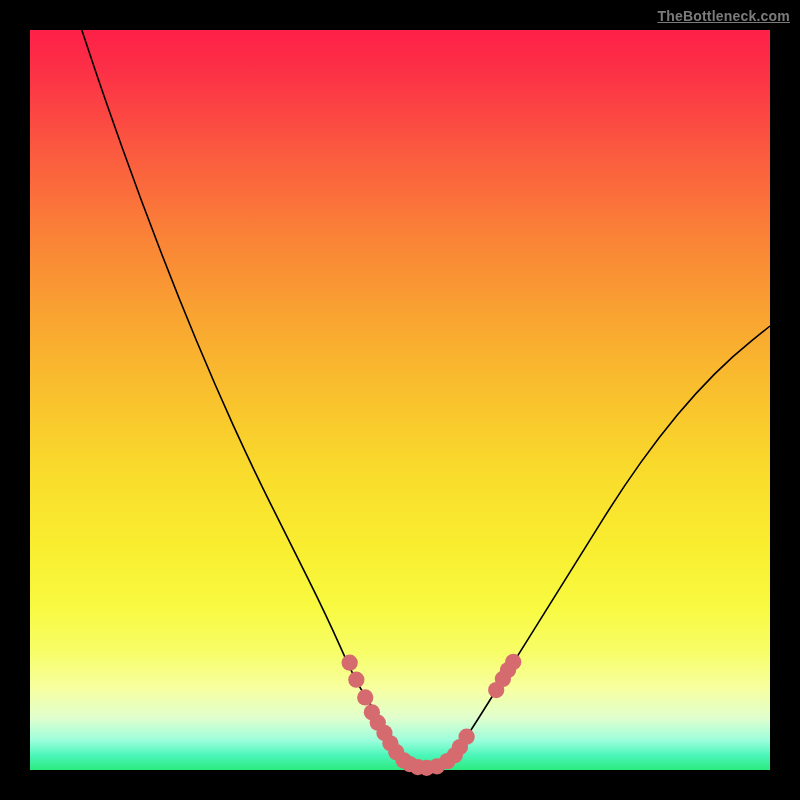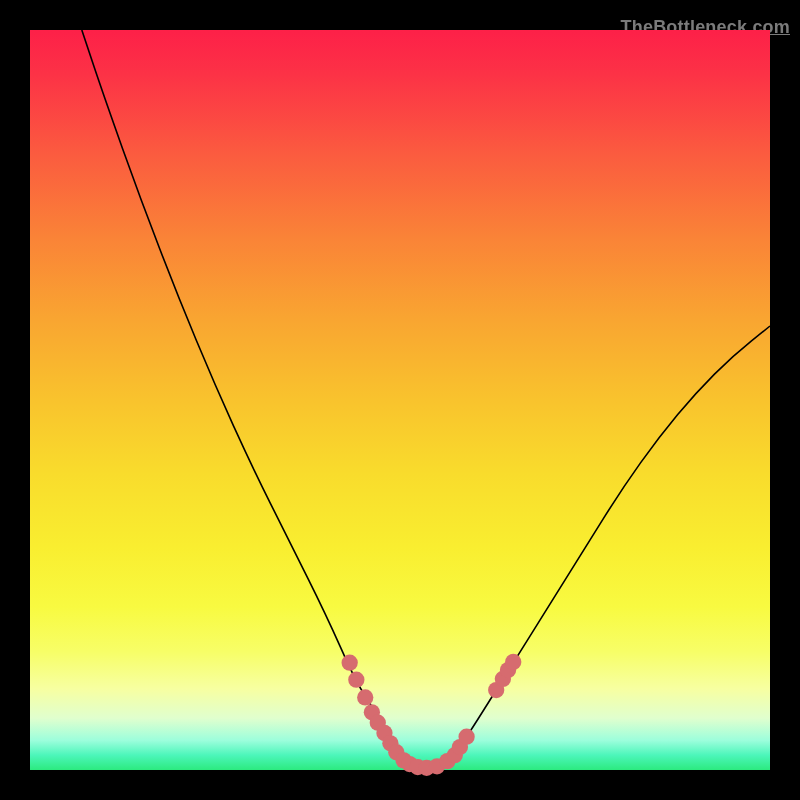--- a/index.html
+++ b/index.html
@@ -47,24 +47,24 @@
   .plot svg {
     position: absolute;
     top: 0;
     left: 0;
     width: 740px;
     height: 740px;
     overflow: visible;
   }
   .watermark {
     position: absolute;
-    top: 17px;
+    top: 8px;
     right: 10px;
     color: #7b7b7b;
-    font-size: 18px;
+    font-size: 14px;
     font-weight: 600;
     letter-spacing: 0.2px;
     user-select: none;
     text-decoration: underline;
   }
   .curve {
     fill: none;
     stroke: #000;
     stroke-width: 1.6;
   }

